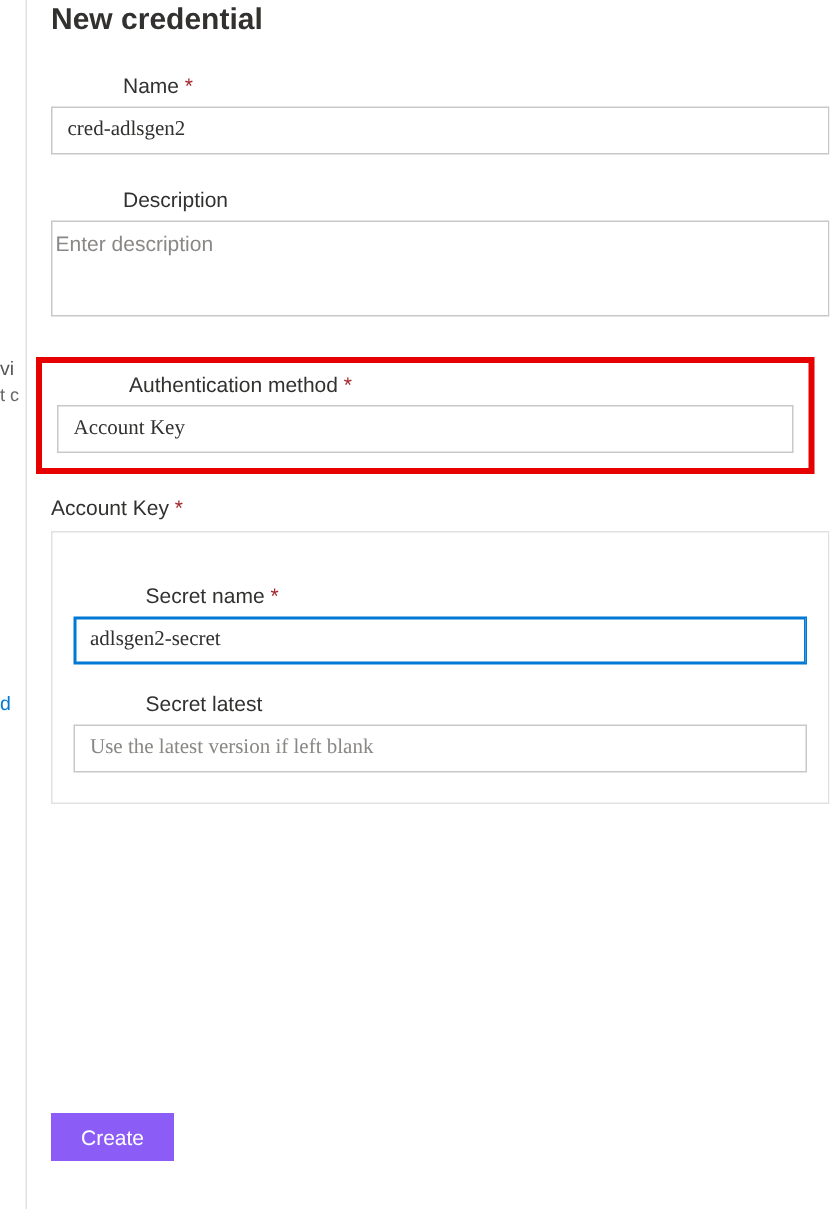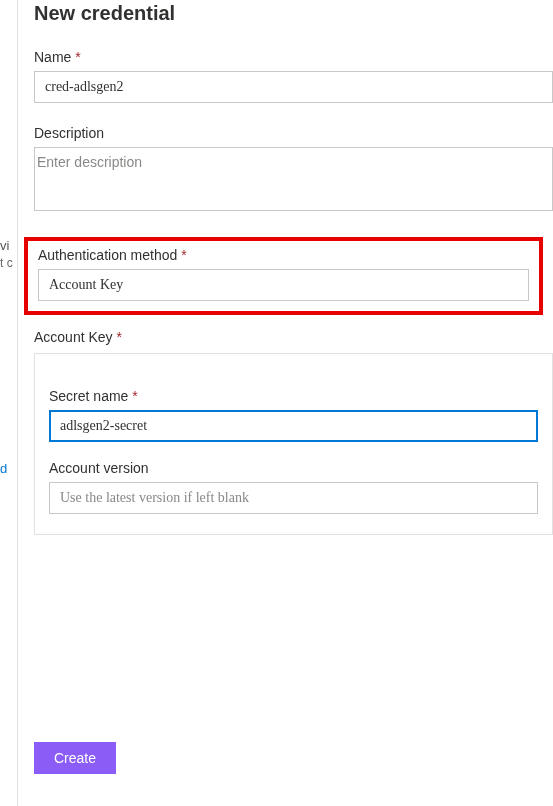--- a/index.html
+++ b/index.html
@@ -66,20 +66,21 @@
     }
     .field-group {
       margin-bottom: 22px;
       padding-right: 0;
     }
     .field-label {
       font-size: 14px;
       color: #323130;
       margin-bottom: 6px;
       display: block;
+      margin-left: 48px;
     }
     .required::after {
       content: " *";
       color: #a4262c;
     }
     .text-input {
       width: 100%;
       height: 32px;
       border: 1px solid #c8c8c8;
       background: #fff;
@@ -189,21 +190,21 @@
 
       <div class="field-group">
       </div>
 
       <div class="field-group">
         <label class="field-label required">Secret name</label>
         <input type="text" class="text-input focused" value="adlsgen2-secret" style="">
       </div>
 
       <div class="field-group">
-        <label class="field-label">Account version</label>
+        <label class="field-label">Secret latest</label>
         <input type="text" class="text-input" placeholder="Use the latest version if left blank" style="">
       </div>
 
     </div>
   </div>
 
   <div class="footer">
     <button class="create-btn">Create</button>
   </div>
 

